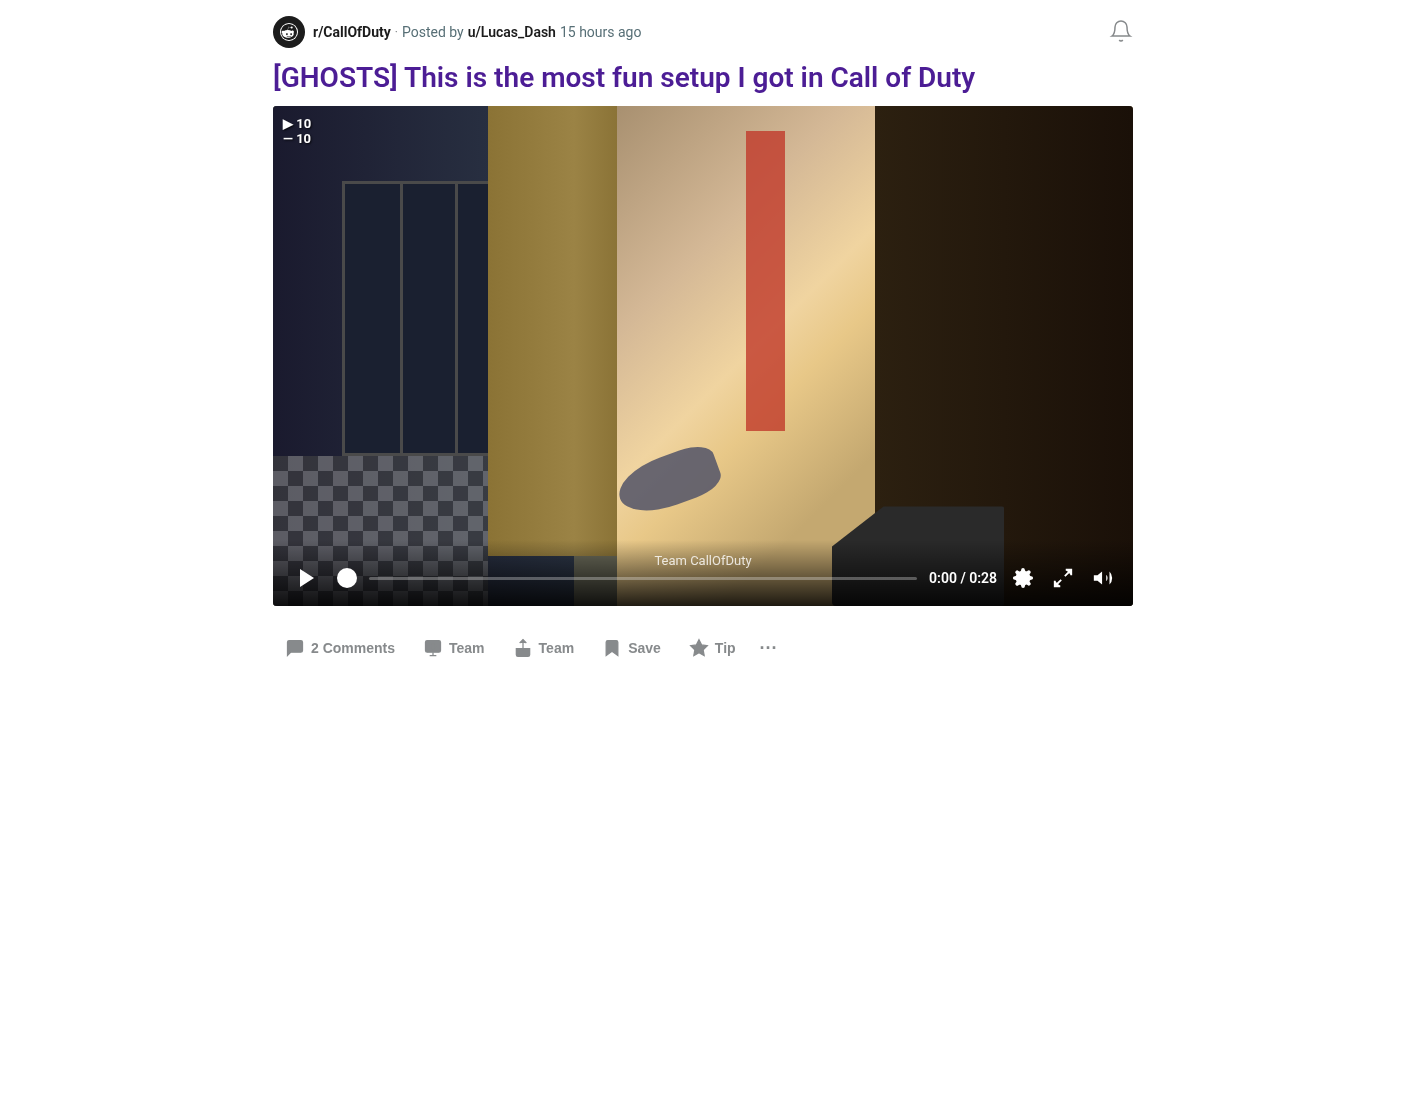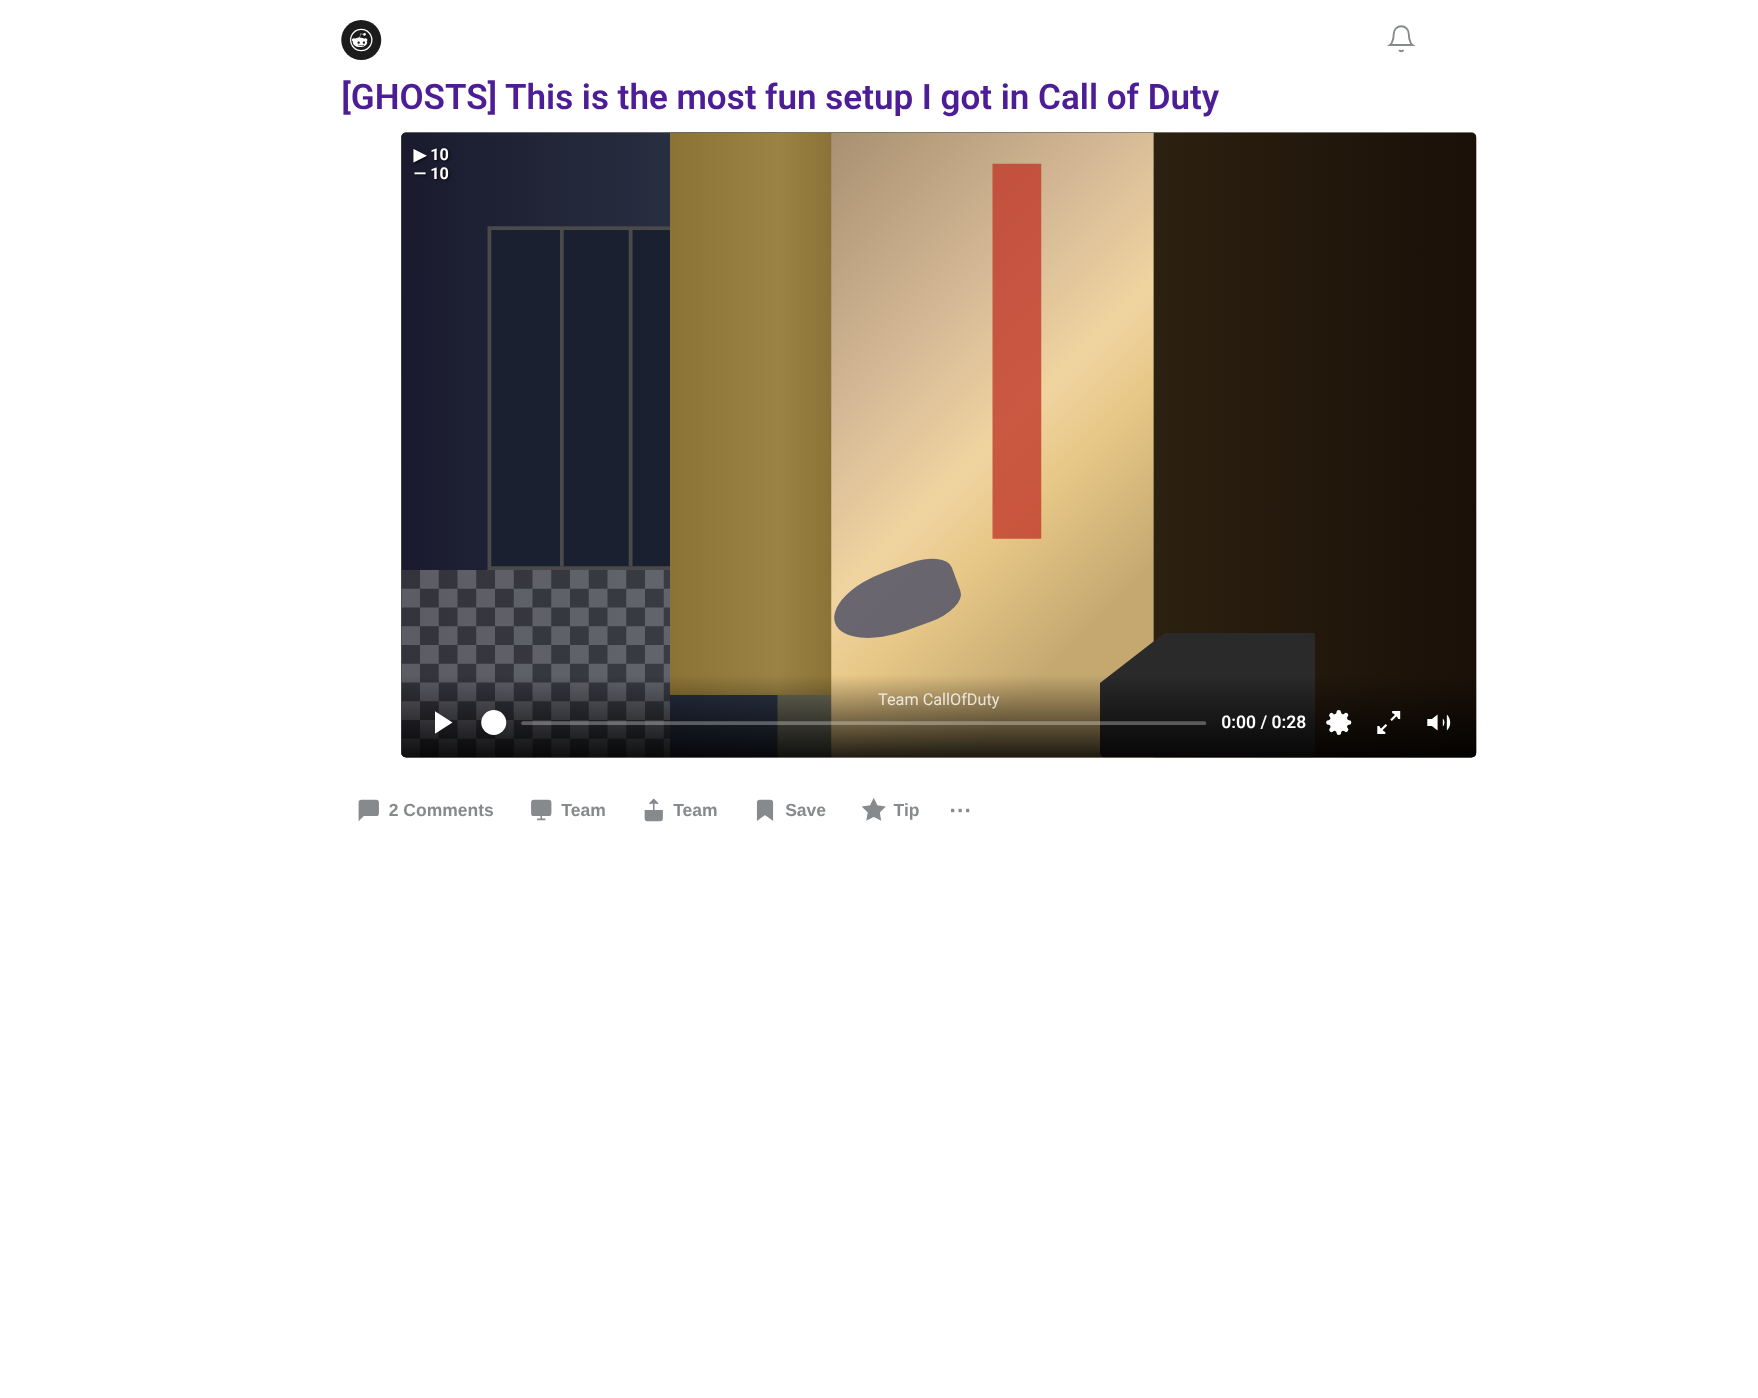--- a/index.html
+++ b/index.html
@@ -112,21 +112,20 @@
       background: #4176ff;
     }
 
     .video-container {
       position: relative;
       width: 100%;
       background: #000;
       border-radius: 4px;
       overflow: hidden;
       margin-bottom: 16px;
-      margin-left: 48px;
     }
 
     .video-thumbnail {
       width: 100%;
       height: 500px;
       background: linear-gradient(135deg, #2c3e50 0%, #3d5a4a 20%, #8B7355 40%, #c8a97e 60%, #d4a853 80%, #2c2c2c 100%);
       position: relative;
       overflow: hidden;
     }
 
@@ -397,20 +396,27 @@
 <body>
 
 <div class="post-container">
 
   <div class="post-header">
     <div class="subreddit-icon">
       <svg viewBox="0 0 20 20">
         <circle cx="10" cy="10" r="9" fill="white"></circle>
         <path d="M10 2C5.58 2 2 5.58 2 10s3.58 8 8 8 8-3.58 8-8-3.58-8-8-8zm4.67 9.33c.03.2.04.41.04.62 0 2.07-2.55 3.74-5.7 3.74s-5.7-1.67-5.7-3.74c0-.21.01-.42.04-.62-.46-.23-.78-.71-.78-1.27 0-.78.63-1.42 1.42-1.42.37 0 .71.14.96.37.94-.62 2.23-1.01 3.65-1.06l.71-3.18 2.27.5c.09-.49.53-.87 1.06-.87.6 0 1.08.48 1.08 1.08s-.48 1.08-1.08 1.08c-.57 0-1.04-.44-1.08-1l-2.01-.44-.62 2.8c1.41.06 2.68.46 3.61 1.07.25-.23.59-.37.96-.37.79 0 1.42.64 1.42 1.42 0 .56-.32 1.04-.78 1.27zm-7.71.78c0-.53.43-.96.96-.96s.96.43.96.96-.43.96-.96.96-.96-.43-.96-.96zm5.37 2.1c-.64.54-1.67.58-2.33.58s-1.69-.04-2.33-.58a.27.27 0 010-.39.27.27 0 01.39 0c.45.38 1.27.52 1.94.52s1.49-.14 1.94-.52a.27.27 0 01.39 0 .27.27 0 010 .39zm-.2-1.14c-.53 0-.96-.43-.96-.96s.43-.96.96-.96.96.43.96.96-.43.96-.96.96z" fill="#1c1c1c"></path>
       </svg>
+    </div>
+    <div class="post-meta">
+      <span class="subreddit-name">r/CallOfDuty</span>
+      <span class="dot-separator">·</span>
+      <span class="post-by">Posted by</span>
+      <span class="post-by username">u/Lucas_Dash</span>
+      <span class="post-time">15 hours ago</span>
     </div>
     <div class="bell-icon">
       <svg width="24" height="24" viewBox="0 0 24 24" fill="none" stroke="#878a8c" stroke-width="1.5">
         <path d="M18 8a6 6 0 00-12 0c0 7-3 9-3 9h18s-3-2-3-9"></path>
         <path d="M13.73 21a2 2 0 01-3.46 0"></path>
       </svg>
     </div>
   </div>
 
   <h1 class="post-title">[GHOSTS] This is the most fun setup I got in Call of Duty</h1>

